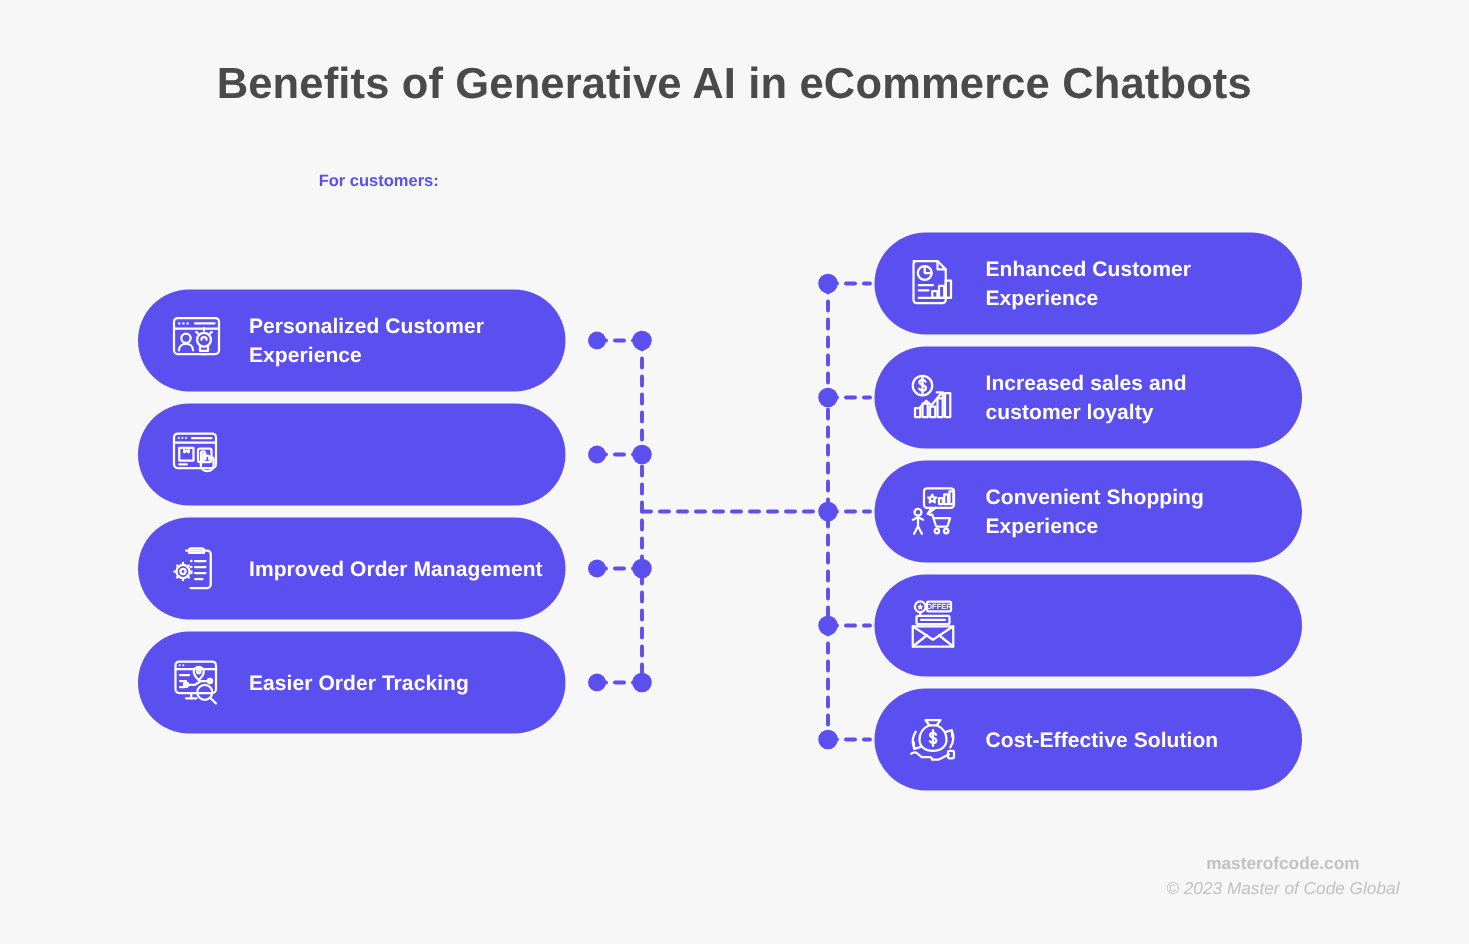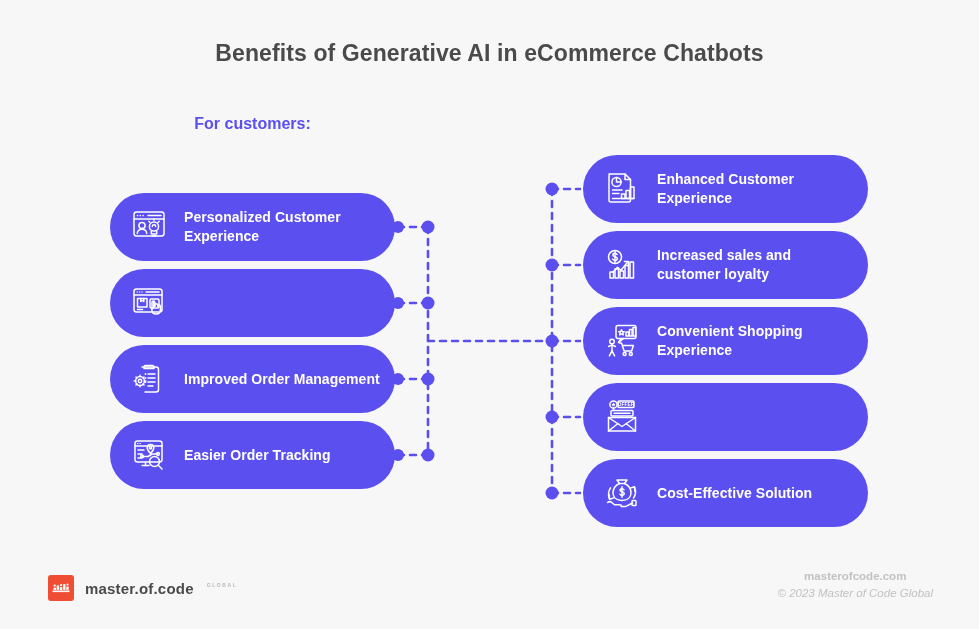--- a/index.html
+++ b/index.html
@@ -19,48 +19,48 @@
     height: 629px;
   }
 
   
   .page-title {
     position: absolute;
     top: 40px;
     left: 0;
     width: 979px;
     text-align: center;
-    font-size: 23px;
+    font-size: 29px;
     font-weight: bold;
     color: #4a4a4a;
     letter-spacing: 0.1px;
   }
 
   
   .col-heading {
     position: absolute;
-    font-size: 16px;
+    font-size: 11px;
     font-weight: bold;
     color: #5b4ff0;
   }
   .col-heading.left  { top: 115px; left: 110px; width: 285px; text-align: center; }
   .col-heading.right { top: 115px; left: 583px; width: 285px; text-align: center; }
 
   
   .card {
     position: absolute;
     height: 68px;
     border-radius: 34px;
     background: #5b4ff0;
     display: flex;
     align-items: center;
     padding: 0 14px 0 18px;
     gap: 14px;
   }
-  .card.left  { left: 110px; width: 285px; }
+  .card.left  { left: 92px; width: 285px; }
   .card.right { left: 583px; width: 285px; }
 
   .card-icon {
     flex: 0 0 42px;
     width: 42px;
     height: 42px;
     display: flex;
     align-items: center;
     justify-content: center;
   }
@@ -358,36 +358,19 @@
         <path d="M32.5 14c1.5 3.5 1.2 7.8-1 11.2"></path>
         <path d="M32.8 18.2l-.3-4.5-4.3 1.4"></path>
         <path d="M5.5 29.5c1.5-1.2 3.3-1 4.6.2l2.3 2.1h5.2c1 0 1.8.7 1.8 1.6"></path>
         <path d="M19.4 33.4h4.5l6.6-3.4"></path>
         <rect x="30" y="27.5" width="4" height="5" rx="0.8"></rect>
       </svg>
     </span>
     <span class="card-label">Cost-Effective Solution</span>
   </div>
 
-  <div class="footer-logo">
-    <span class="logo-mark">
-      <svg width="20" height="14" viewBox="0 0 20 14" fill="none">
-        <rect x="1.5" y="9.5" width="17" height="1.6" fill="#ffffff"></rect>
-        <rect x="2.5" y="6.6" width="2.4" height="2.3" fill="#ffffff"></rect>
-        <rect x="5.7" y="4.4" width="2.4" height="4.5" fill="#ffffff"></rect>
-        <rect x="8.9" y="6.2" width="2.4" height="2.7" fill="#ffffff"></rect>
-        <rect x="12.1" y="3.2" width="2.4" height="5.7" fill="#ffffff"></rect>
-        <rect x="15.3" y="5.6" width="2.4" height="3.3" fill="#ffffff"></rect>
-        <circle cx="3.7" cy="4.6" r="1.1" fill="#ffffff"></circle>
-        <circle cx="10.1" cy="4.2" r="1.1" fill="#ffffff"></circle>
-        <circle cx="16.5" cy="3.6" r="1.1" fill="#ffffff"></circle>
-      </svg>
-    </span>
-    <span class="logo-wordmark">master.of.code</span>
-    <span class="logo-sub">GLOBAL</span>
-  </div>
 
   <div class="footer-right">
     <div class="footer-site">masterofcode.com</div>
     <div class="footer-copy">© 2023 Master of Code Global</div>
   </div>
 
 </div>
 
 </body></html>

